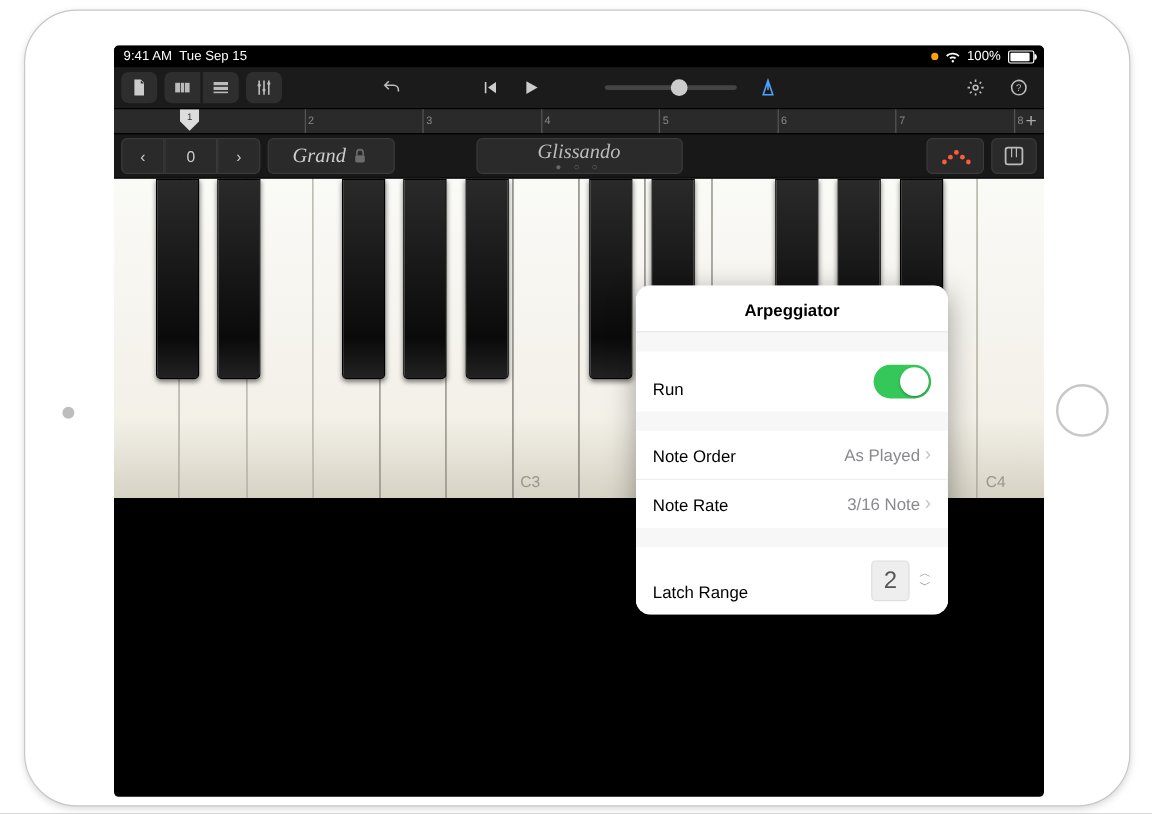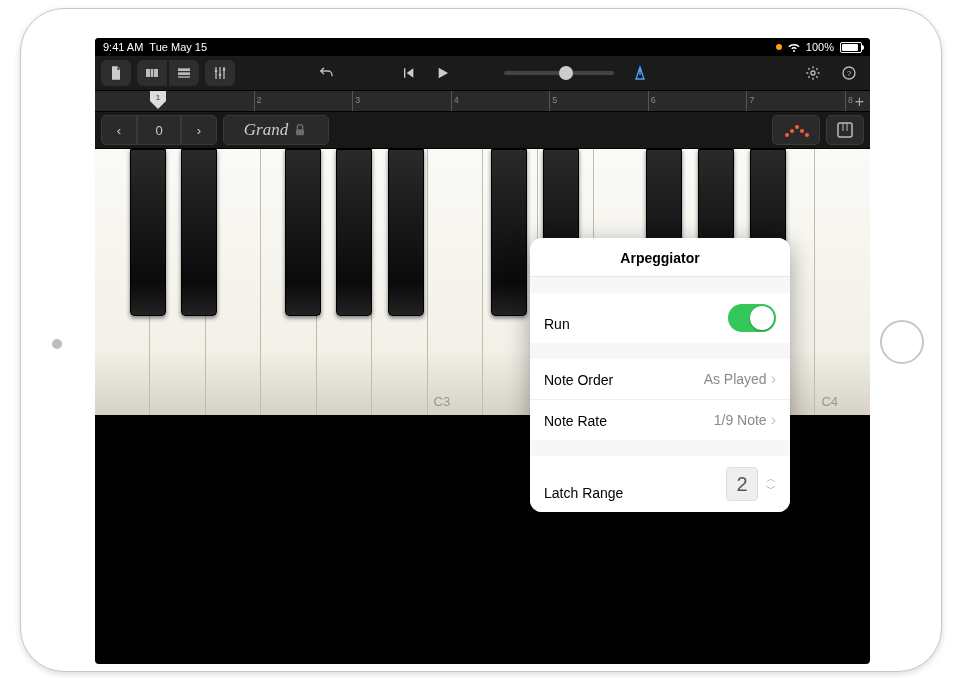--- a/index.html
+++ b/index.html
@@ -110,21 +110,21 @@
 <div class="device">
   <div class="bezel"></div>
   <div class="camera"></div>
   <div class="home"></div>
 
   <div class="screen">
 
     <div class="status">
       <div class="left">
         <span>9:41 AM</span>
-        <span>Tue May 15</span>
+        <span>Tue Sep 15</span>
       </div>
       <div class="right">
         <span class="dot-orange"></span>
         <svg class="wifi-ic" viewBox="0 0 24 24">
             <path fill="#fff" d="M12 18a2 2 0 100 4 2 2 0 000-4zm0-6c-2.2 0-4.2.9-5.7 2.3l2.1 2.1A5 5 0 0112 15c1.4 0 2.6.5 3.6 1.4l2.1-2.1A8 8 0 0012 12zm0-6C7.6 6 3.6 7.8.8 10.6l2.1 2.1A11 11 0 0112 9c3.5 0 6.7 1.4 9.1 3.7l2.1-2.1A14 14 0 0012 6z"></path>
           </svg>
         <span>100%</span>
         <div class="batt">
             <div class="batt-shell">
               <div class="batt-fill"></div>
@@ -239,20 +239,24 @@
         <div class="cs-btn">›</div>
       </div>
       <div class="cs-btn latch">
         <span>Grand</span>
         <svg class="ico lock-ic" viewBox="0 0 24 24" width="12" height="12">
             <rect x="6" y="11" width="12" height="9" rx="2" fill="#888"></rect>
             <path fill="none" stroke="#888" stroke-width="2" d="M8 11V8a4 4 0 018 0v3"></path>
           </svg>
       </div>
 
+      <div class="gliss">
+        <span>Glissando</span>
+        <span class="dots">● ○ ○</span>
+      </div>
 
       <div class="spacer"></div>
       <div class="cs-btn arp-btn">
         <svg width="26" height="16" viewBox="0 0 26 16">
           <circle cx="4" cy="13" r="2"></circle>
             <circle cx="9" cy="9" r="2"></circle>
             <circle cx="14" cy="5" r="2"></circle>
             <circle cx="19" cy="9" r="2"></circle>
             <circle cx="24" cy="13" r="2"></circle>
         </svg>
@@ -317,21 +321,21 @@
         <div class="pop-row">
           <span>Note Order</span>
           <span class="val">
             <span>As Played</span>
             <span class="chev">›</span>
           </span>
         </div>
         <div class="pop-row">
           <span>Note Rate</span>
           <span class="val">
-            <span>1/9 Note</span>
+            <span>3/16 Note</span>
             <span class="chev">›</span>
           </span>
         </div>
       </div>
 
       <div class="pop-sect">
         <div class="pop-row">
           <span>Latch Range</span>
           <div class="stepper">
             <div class="step-val">2</div>

